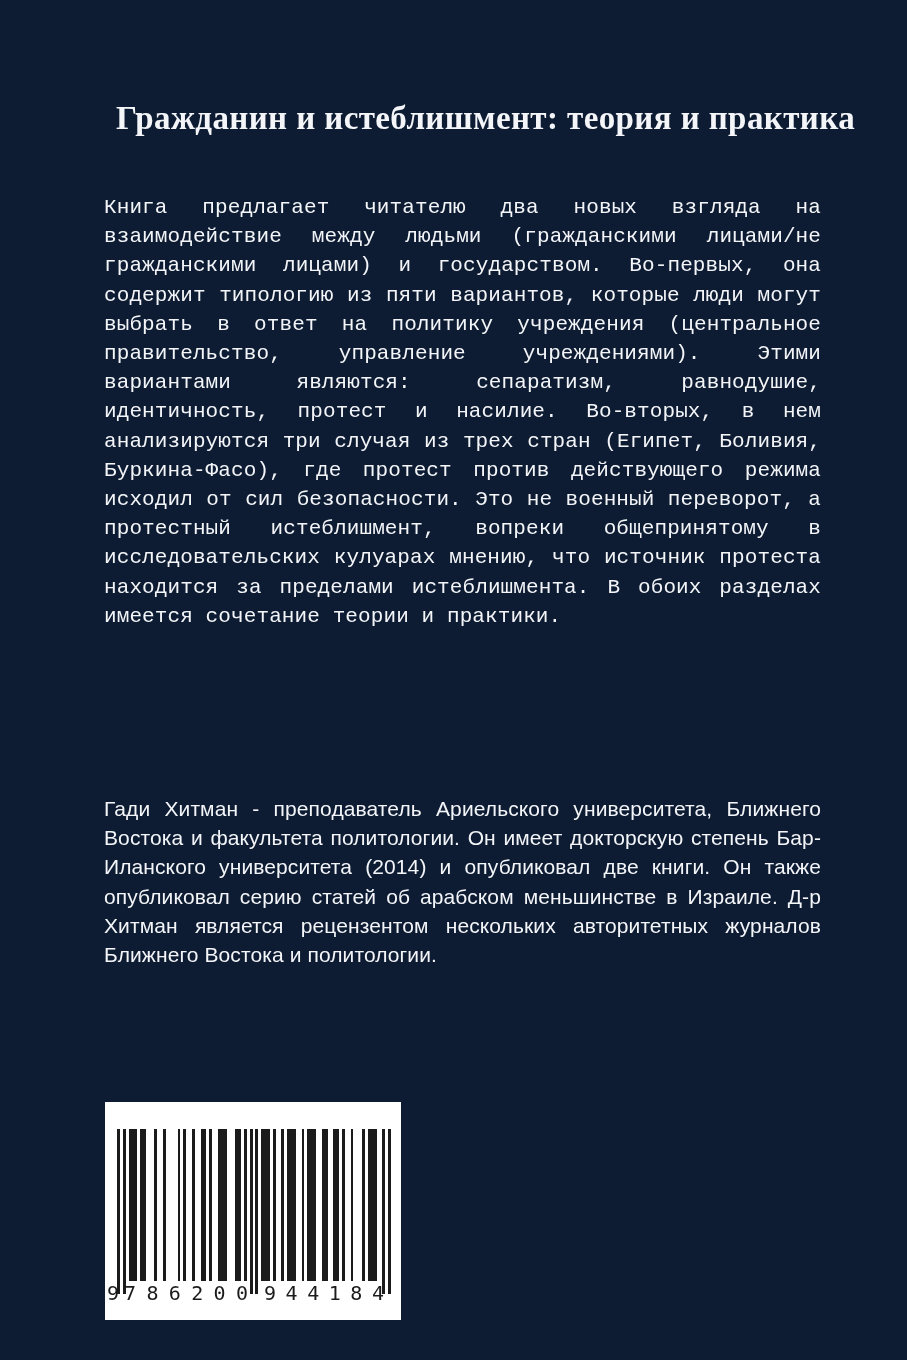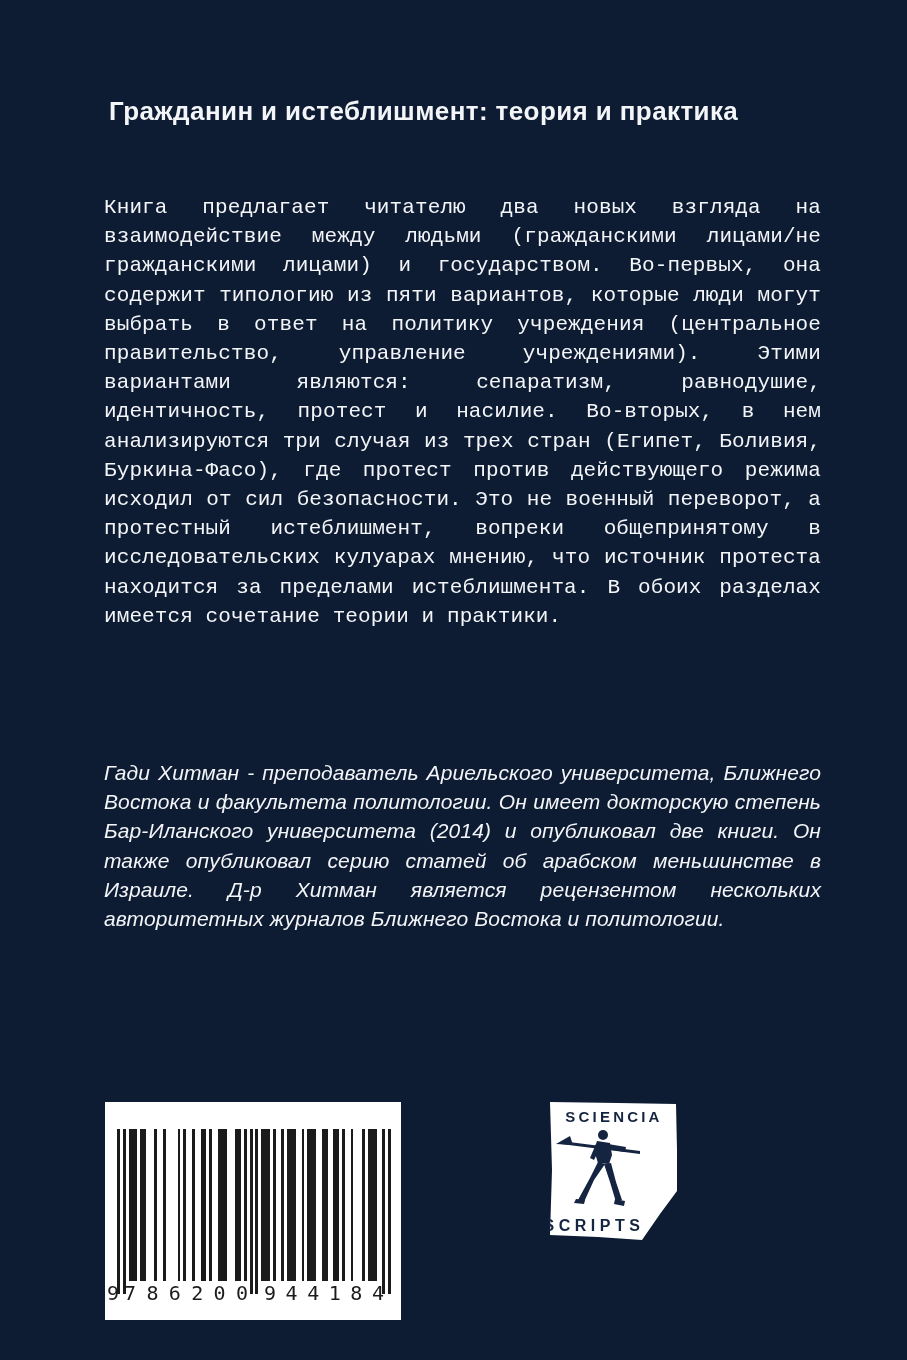--- a/index.html
+++ b/index.html
@@ -15,36 +15,37 @@
   .page{
     position:relative;
     width:907px;height:1360px;
     background:var(--bg);
     overflow:hidden;
     font-family:"Liberation Sans",sans-serif;
     color:var(--fg);
   }
   .title{
     position:absolute;left:104px;top:82px;width:762px;
-    margin:5px;
-    font-size:26px;font-weight:700;line-height:49px;
+    margin:12px;
+    font-size:33px;font-weight:700;line-height:49px;
     letter-spacing:0.4px;
     color:var(--fg);
+    font-family:Liberation Serif, serif;
   }
   .body-text{
     position:absolute;left:104px;width:717px;
     margin:0;
     font-size:21px;line-height:29.2px;
     text-align:justify;
     text-align-last:left;
     letter-spacing:0.1px;
     color:var(--fg);
   }
   .synopsis{top:193px;font-family:Liberation Mono, monospace;}
-  .bio{top:758px;font-style:italic;}
+  .bio{top:794px;}
 
   
   .barcode{
     position:absolute;left:105px;top:1102px;
     width:296px;height:218px;
     background:var(--barcode-bg);
   }
   .bars{
     position:absolute;left:12px;top:27px;
     width:274px;height:165px;
@@ -136,33 +137,14 @@
           <span>9</span>
           <span>4</span>
           <span>4</span>
           <span>1</span>
           <span>8</span>
           <span>4</span>
         </span>
     </div>
   </div>
 
-  <div class="logo">
-    <svg viewBox="0 0 132 146" width="132" height="146">
-      <path class="logo-bg" d="M2,2 L70,3 L128,4 L129,50 L129,91 L112,114 L94,140 L50,137 L2,135 L4,70 Z"></path>
-      <text class="logo-text logo-top" x="66" y="22" text-anchor="middle">SCIENCIA</text>
-      <g class="logo-fig">
-        <path d="M8,44 L22,36 L25,45 Z"></path>
-        <path d="M13,41 L92,51 L92,54 L13,44 Z"></path>
-        <circle cx="55" cy="35" r="5"></circle>
-        <path d="M49,41 L62,43 L64,55 L61,64 L50,63 L46,50 Z"></path>
-        <path d="M60,44 L78,47 L77,52 L59,49 Z"></path>
-        <path d="M48,44 L53,46 L46,60 L42,58 Z"></path>
-        <path d="M50,62 L57,64 L46,80 L36,102 L30,100 L42,78 Z"></path>
-        <path d="M28,99 L37,100 L36,104 L26,103 Z"></path>
-        <path d="M56,64 L63,63 L68,82 L74,100 L68,102 L62,82 Z"></path>
-        <path d="M67,99 L77,101 L76,106 L66,104 Z"></path>
-      </g>
-      <text class="logo-text logo-bottom" x="46" y="131" text-anchor="middle">SCRIPTS</text>
-    </svg>
-  </div>
 
 </div>
 
 </body></html>

